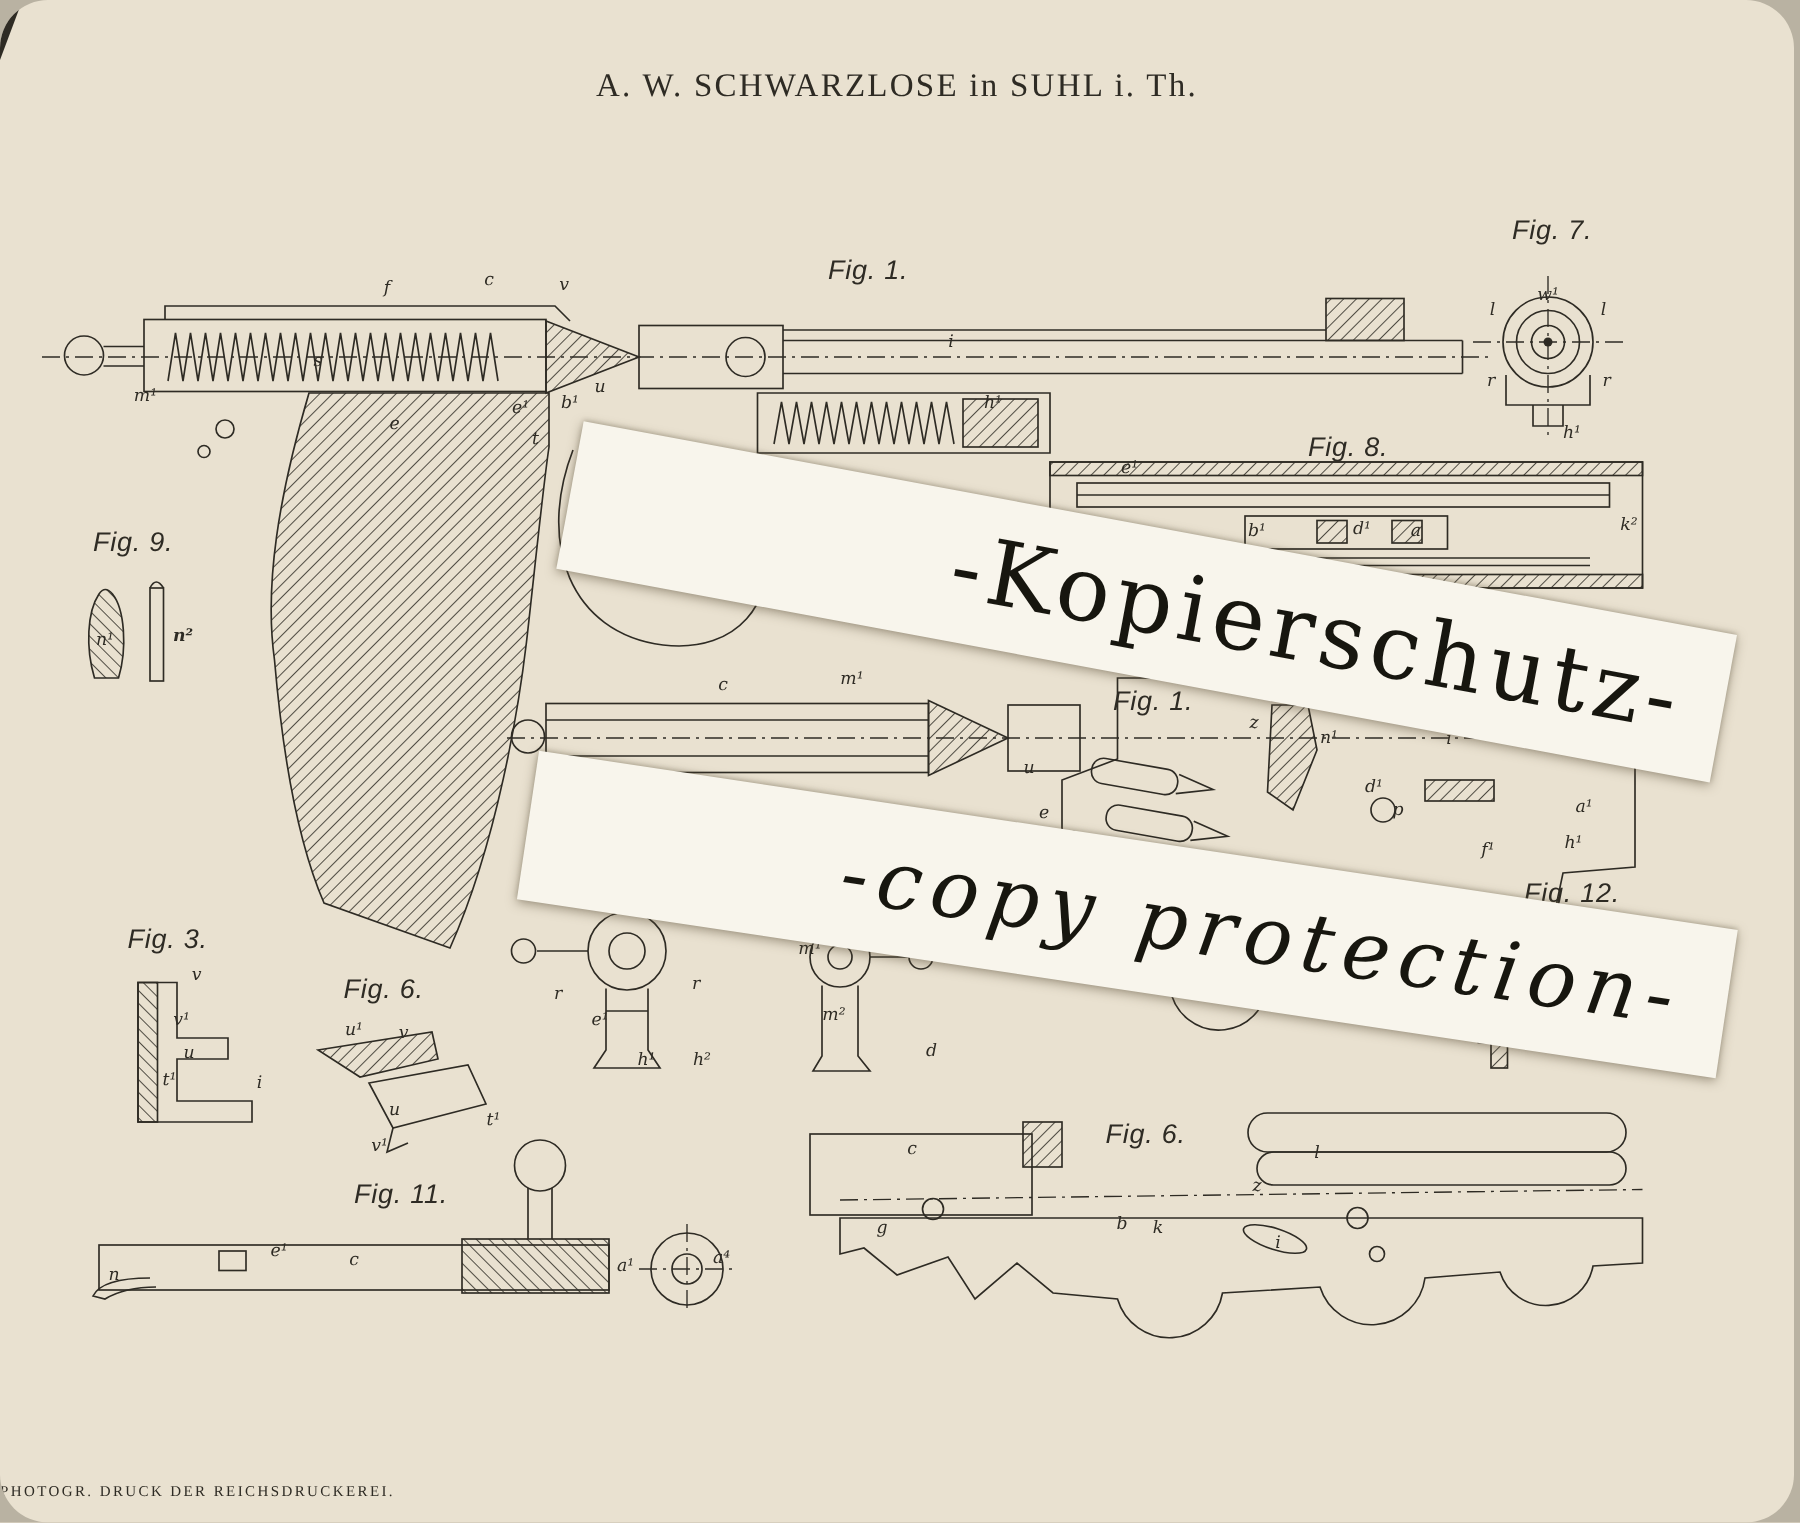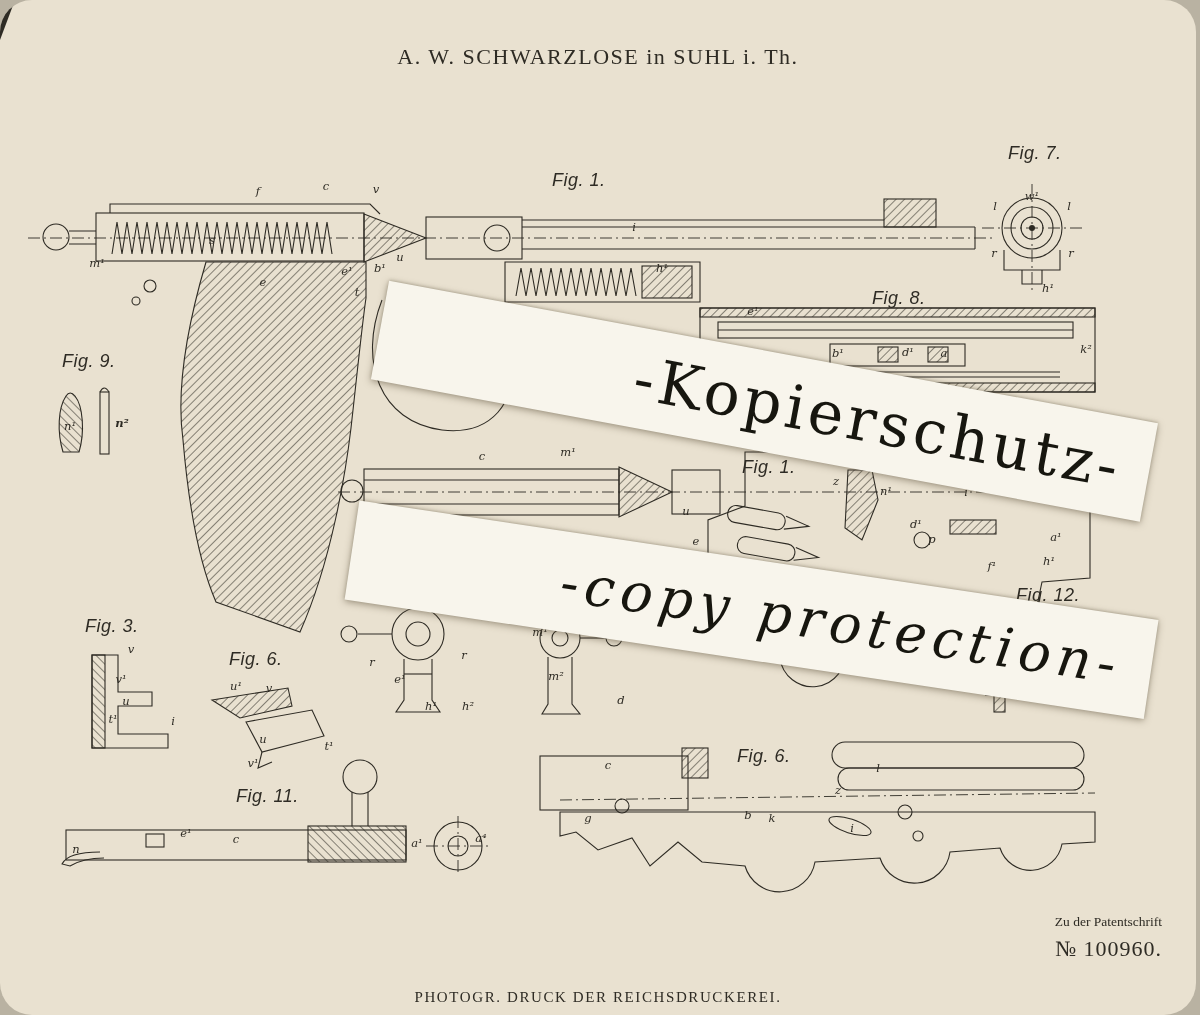--- a/index.html
+++ b/index.html
@@ -60,21 +60,21 @@
   #band2{left:352px;top:500px;width:808px;height:100px;transform:rotate(8.5deg);}
   #band2 .band-text{font-family:"DejaVu Serif",serif;font-style:italic;font-size:54px;letter-spacing:6px;color:#17160f;padding-right:30px;}
   
   .patent-ref{
     position:absolute;right:34px;top:914px;z-index:4;text-align:center;color:var(--ink);
   }
   .patent-ref-label{font-size:13.5px;}
   .patent-number{font-size:22px;margin-top:6px;letter-spacing:1px;}
   .printer{
     position:absolute;left:0;right:0;top:989px;z-index:4;
-    text-align:center;font-size:15px;letter-spacing:1.6px;color:var(--ink);
+    font-size:10px;letter-spacing:1.6px;color:var(--ink);
   }
 </style>
 </head>
 <body>
 
 <div class="sheet">
 
   <svg id="drawing" width="1200" height="1015" viewBox="0 0 1200 1015">
     <defs>
       <pattern id="hatch" width="6" height="6" patternUnits="userSpaceOnUse" patternTransform="rotate(45)">
@@ -316,19 +316,15 @@
       <span class="part-label" style="left: 878px; top: 768px;">l</span>
     </div>
 
   <div class="band" id="band1">
     <span class="band-text">-Kopierschutz-</span>
   </div>
   <div class="band" id="band2">
     <span class="band-text">-copy protection-</span>
   </div>
 
-  <div class="patent-ref">
-    <div class="patent-ref-label">Zu der Patentschrift</div>
-    <div class="patent-number">№ 100960.</div>
-  </div>
   <div class="printer">PHOTOGR. DRUCK DER REICHSDRUCKEREI.</div>
 
 </div>
 
 </body></html>

